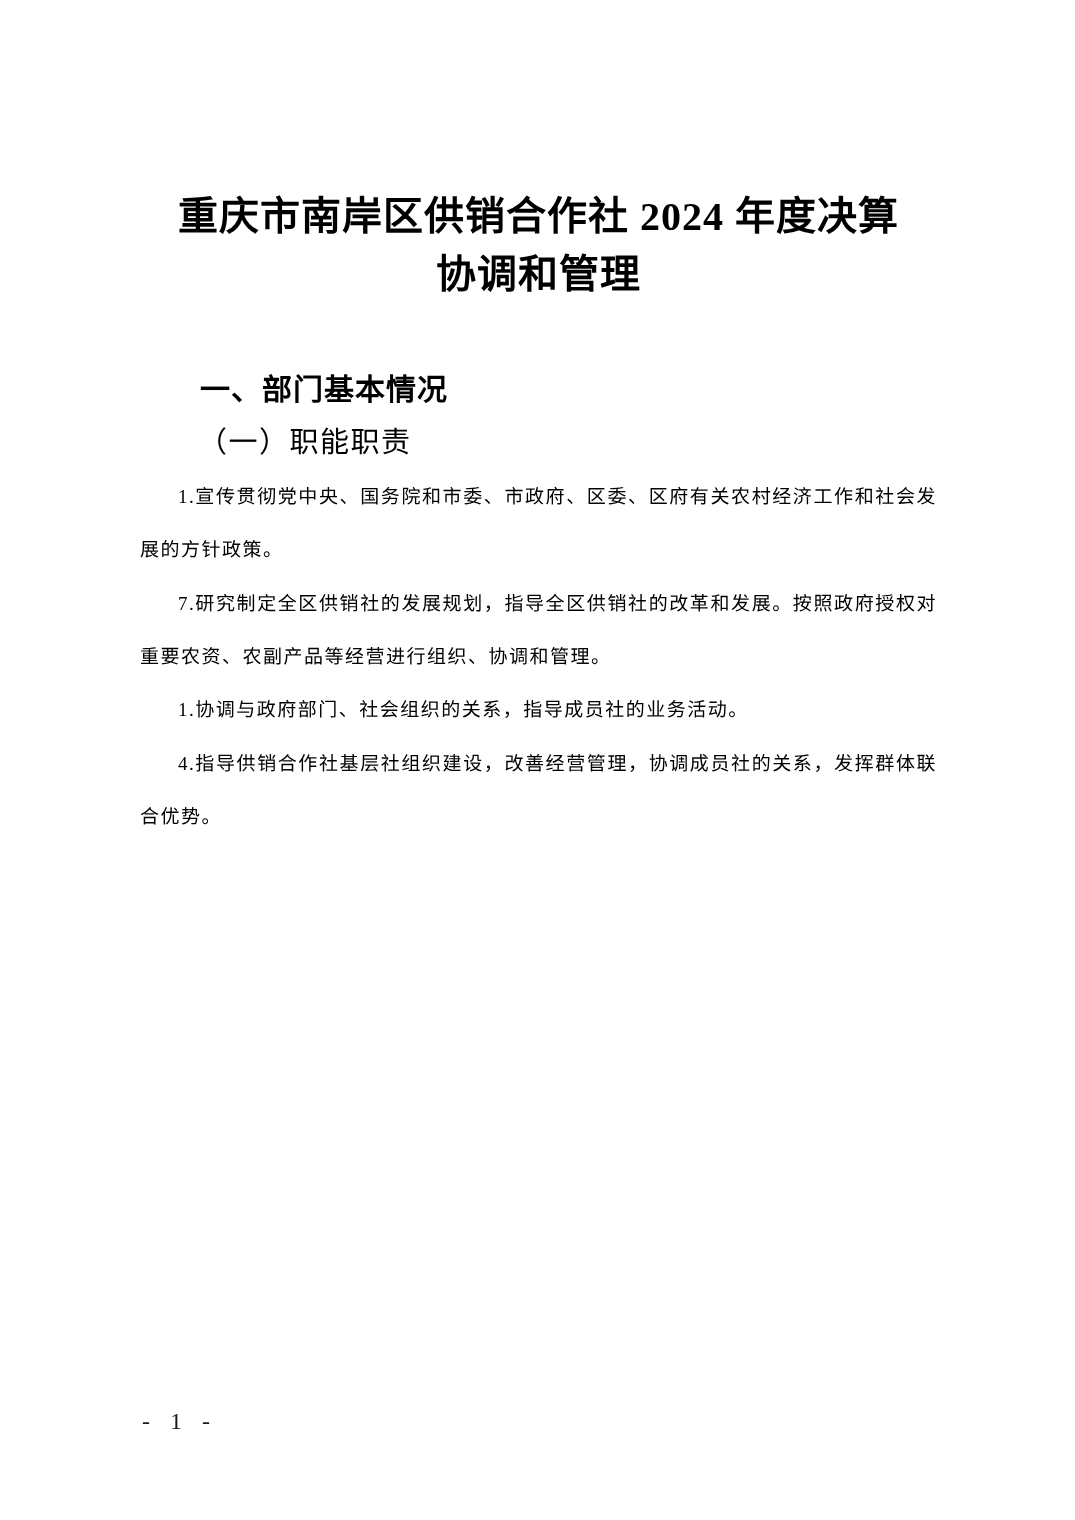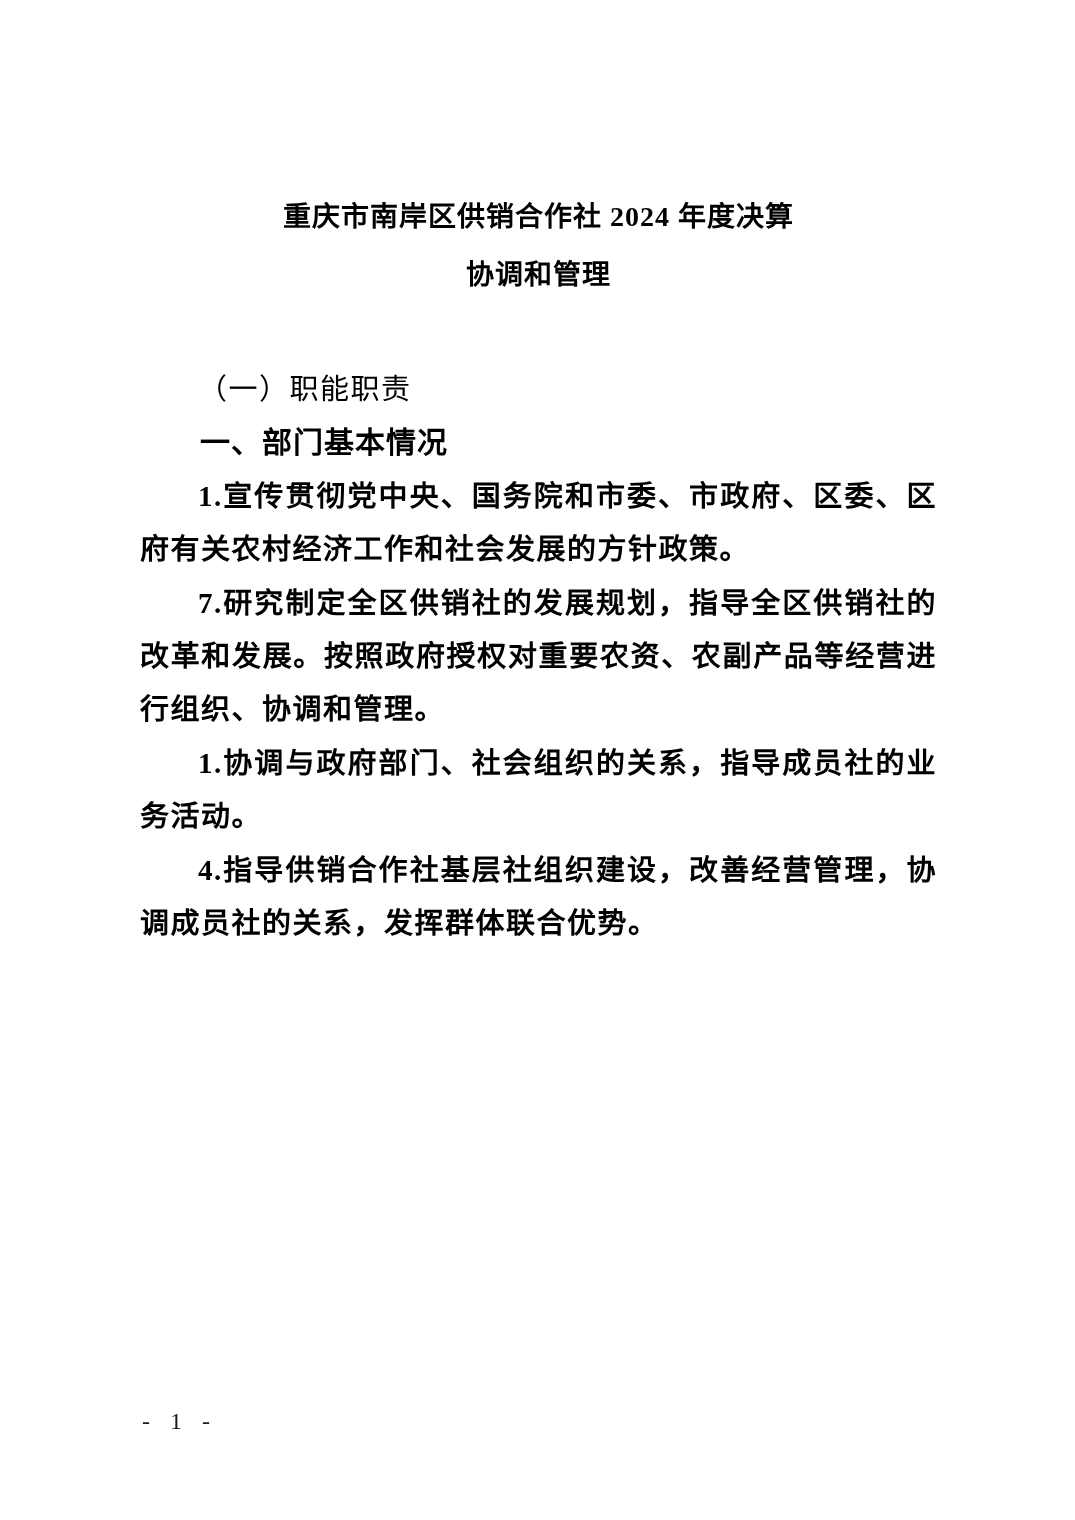--- a/index.html
+++ b/index.html
@@ -20,21 +20,21 @@
     height: 1520px;
     padding: 188px 138px 0 140px;
     overflow: hidden;
     background: #ffffff;
   }
   .doc-title {
     margin: 0;
     text-align: center;
     font-family: "Liberation Serif", "DejaVu Serif", serif;
     font-weight: 700;
-    font-size: 28px;
+    font-size: 40px;
     line-height: 58px;
     letter-spacing: 1px;
   }
   .doc-title .title-line { display: block; }
   .doc-body {
     margin-top: 59px;
   }
   .block {
     margin: 0;
     padding: 0;
@@ -48,22 +48,22 @@
     letter-spacing: 1px;
   }
   .block.heading2 {
     font-family: "Liberation Serif", "DejaVu Serif", serif;
     font-weight: 400;
     font-size: 29px;
     letter-spacing: 1.5px;
   }
   .block.para {
     font-family: "Liberation Serif", "DejaVu Serif", serif;
-    font-weight: 700;
-    font-size: 29px;
+    font-weight: 400;
+    font-size: 19px;
     letter-spacing: 1.5px;
     text-align: justify;
     text-justify: inter-character;
   }
   .page-number {
     position: absolute;
     left: 142px;
     top: 1408px;
     font-family: "Liberation Serif", "DejaVu Serif", serif;
     font-size: 24px;
@@ -74,22 +74,22 @@
 </head>
 <body>
 
 <div class="page">
   <h1 class="doc-title">
     <span class="title-line">重庆市南岸区供销合作社 2024 年度决算</span>
     <span class="title-line">协调和管理</span>
   </h1>
 
   <div class="doc-body">
+      <p class="block heading1">一、部门基本情况</p>
       <p class="block heading2">（一）职能职责</p>
-      <p class="block heading1">一、部门基本情况</p>
       <p class="block para">1.宣传贯彻党中央、国务院和市委、市政府、区委、区府有关农村经济工作和社会发展的方针政策。</p>
       <p class="block para">7.研究制定全区供销社的发展规划，指导全区供销社的改革和发展。按照政府授权对重要农资、农副产品等经营进行组织、协调和管理。</p>
       <p class="block para">1.协调与政府部门、社会组织的关系，指导成员社的业务活动。</p>
       <p class="block para">4.指导供销合作社基层社组织建设，改善经营管理，协调成员社的关系，发挥群体联合优势。</p>
     </div>
 
   <div class="page-number">- 1 -</div>
 </div>
 
 </body></html>

